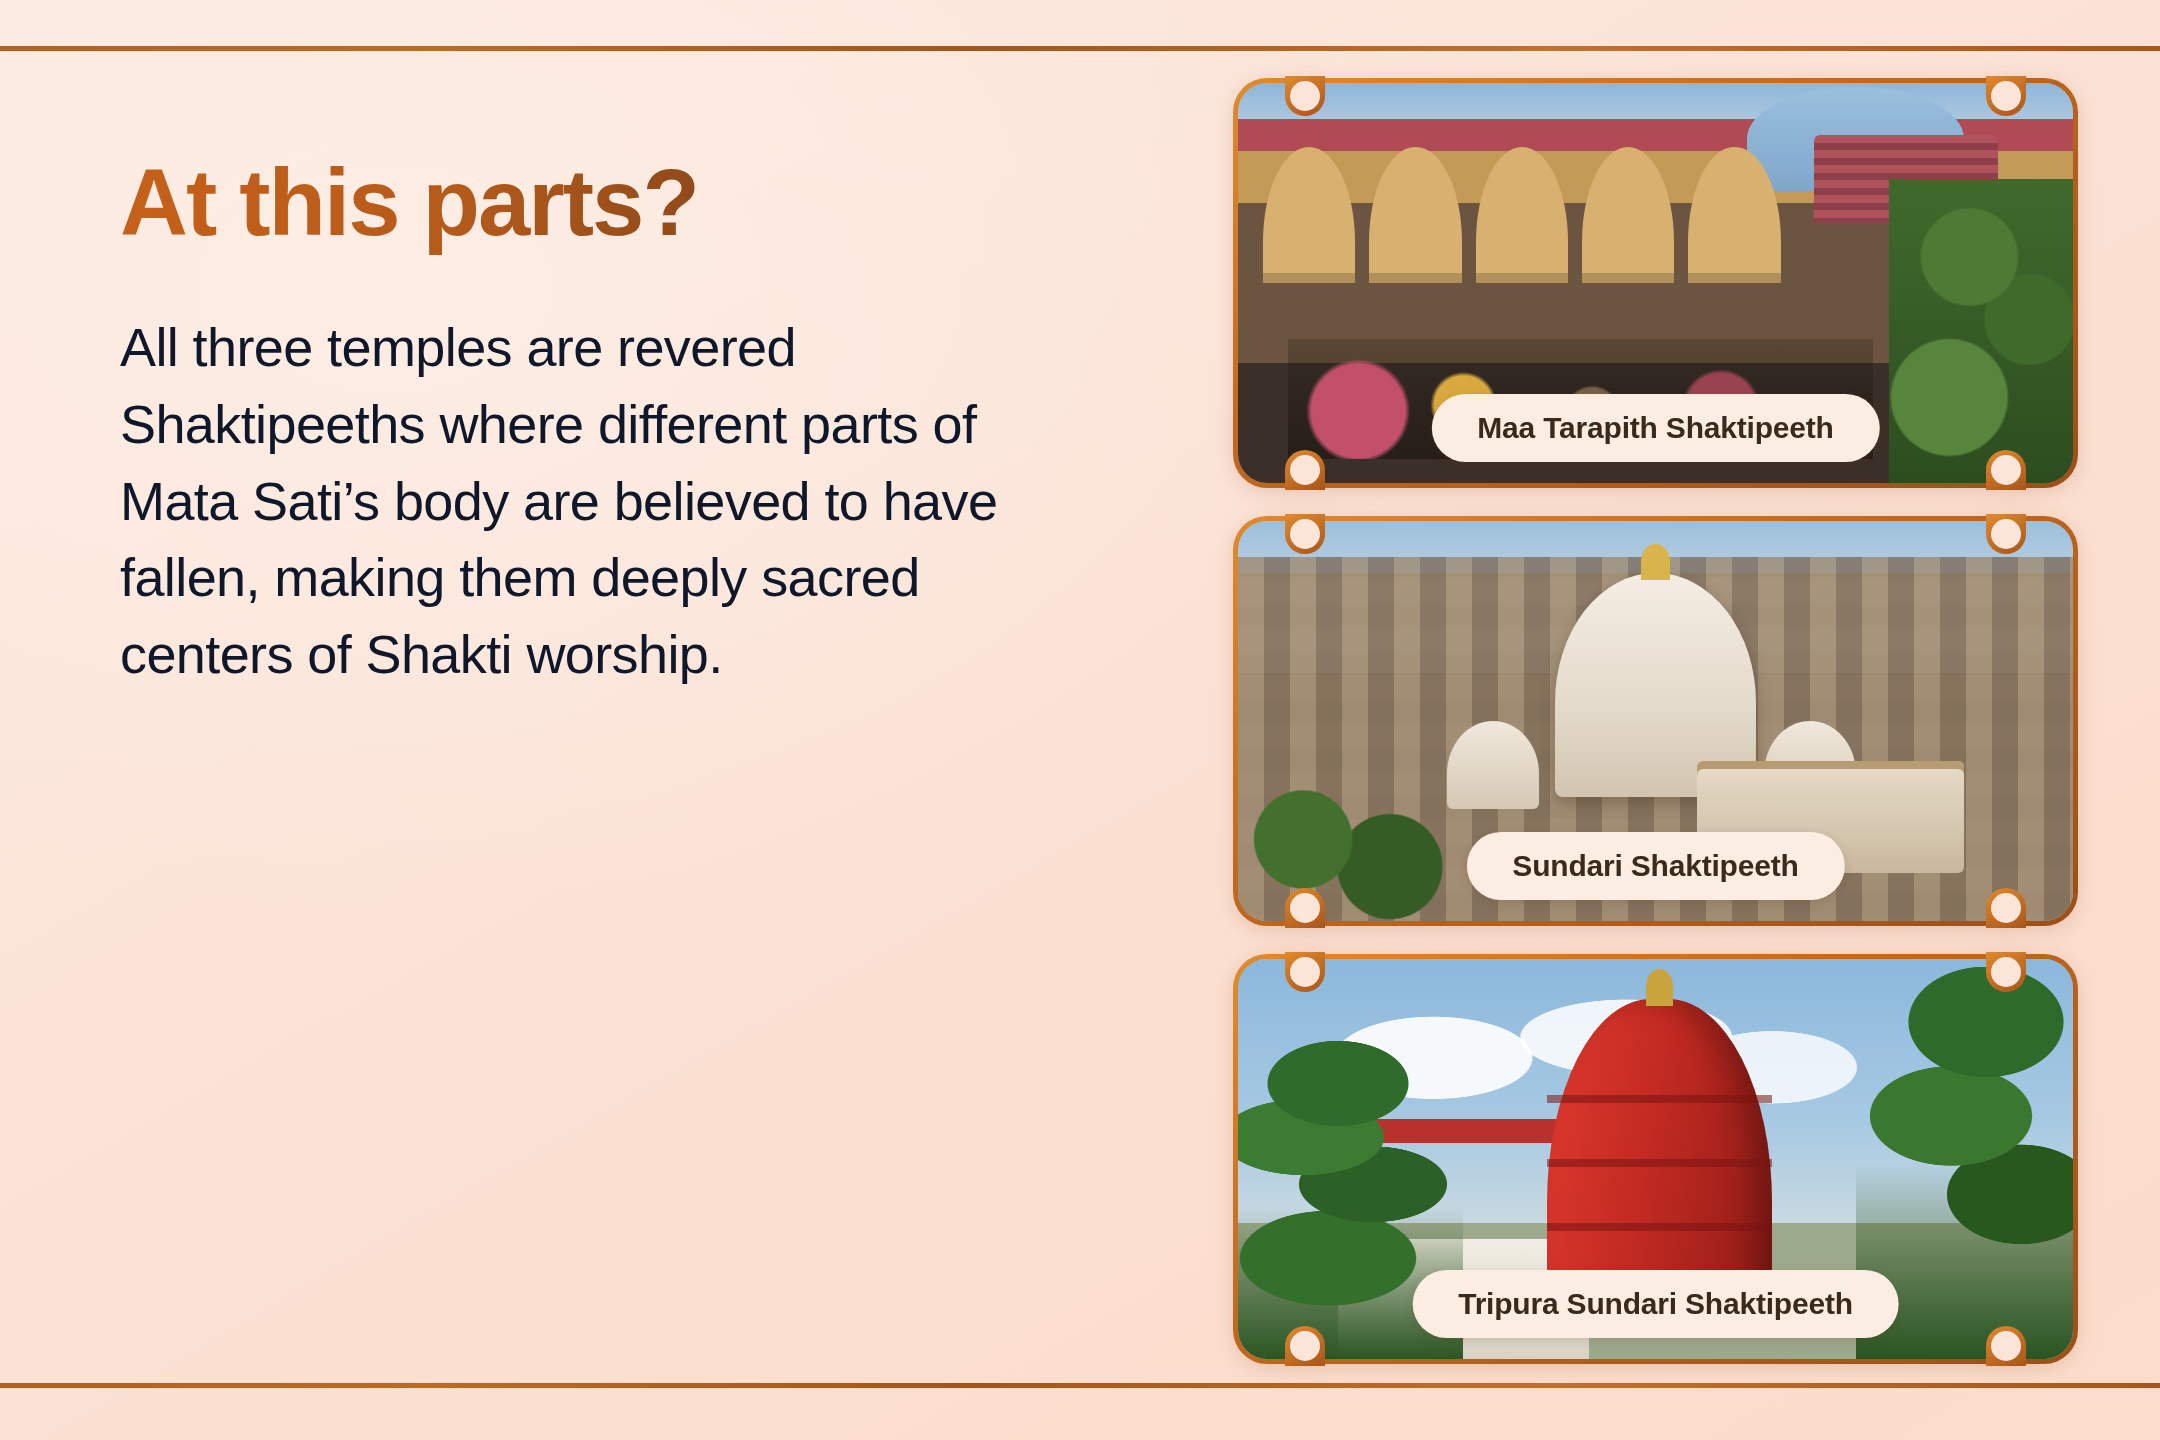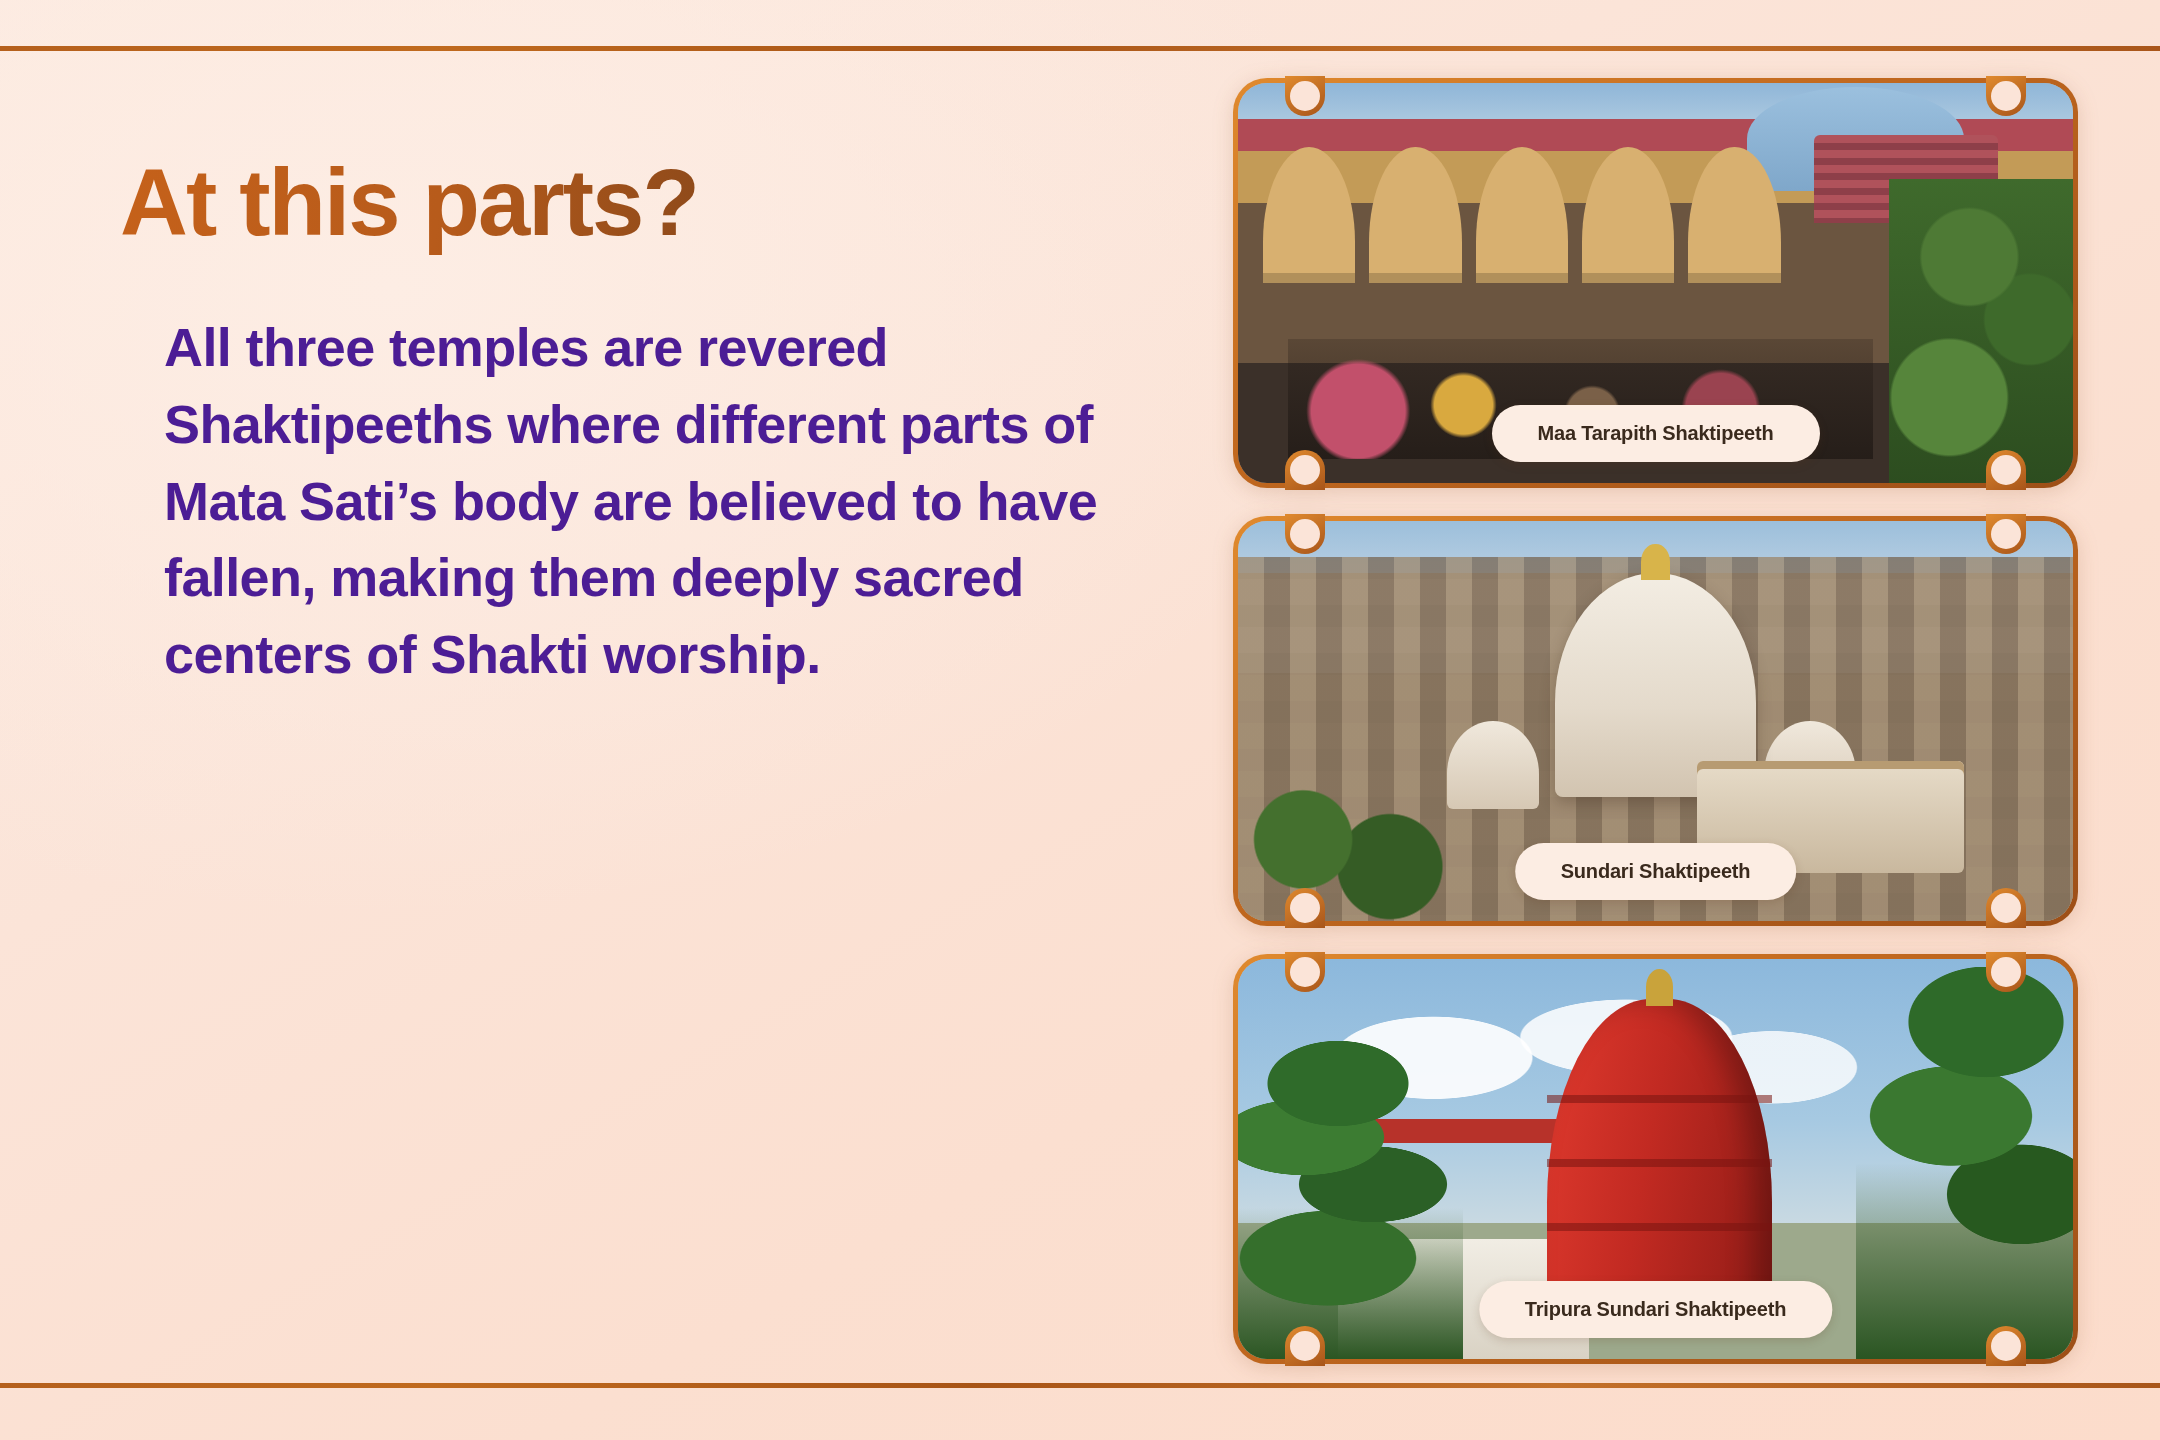--- a/index.html
+++ b/index.html
@@ -50,25 +50,24 @@
     background-clip: text;
     color: transparent;
     -webkit-text-fill-color: transparent;
   }
   .headline .line-1 { font-weight: 400; }
   .headline .line-2 { font-weight: 700; letter-spacing: -2px; }
 
   .body-copy {
     font-size: 54px;
     line-height: 1.42;
-    font-weight: 700;
-    color: #4c1d95;
+    font-weight: 400;
+    color: #0f172a;
     letter-spacing: -0.6px;
     max-width: 960px;
-    margin-left: 44px;
   }
 
   
   .cards {
     position: absolute;
     left: 1233px;
     top: 78px;
     width: 845px;
     height: 1286px;
     display: flex;
@@ -267,21 +266,21 @@
 
   
   .caption {
     position: absolute;
     left: 50%;
     transform: translateX(-50%);
     bottom: 26px;
     z-index: 5;
     background: #FCEDE3;
     color: #3A2A1D;
-    font-size: 20px;
+    font-size: 30px;
     font-weight: 700;
     letter-spacing: -0.2px;
     padding: 17px 46px;
     border-radius: 999px;
     white-space: nowrap;
     box-shadow: 0 3px 10px rgba(90,50,20,0.18);
   }
 </style>
 </head>
 <body>

